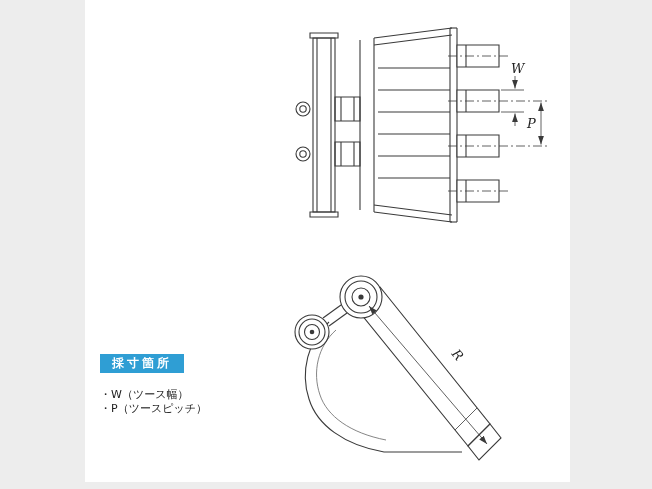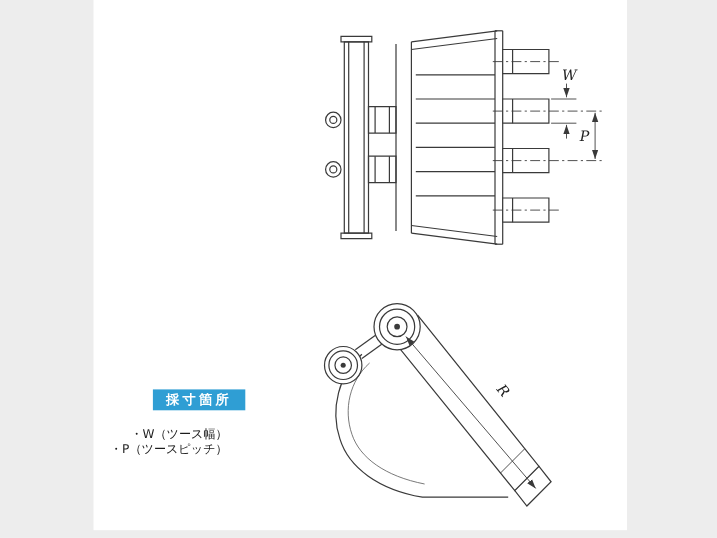--- a/index.html
+++ b/index.html
@@ -4,23 +4,23 @@
 <style>
   html,body{margin:0;padding:0;}
   body{font-family:"DejaVu Sans","Liberation Sans",sans-serif;}
   .stage{position:relative;width:652px;height:489px;background:#ededed;overflow:hidden;}
   .panel{position:absolute;left:85px;top:0;width:485px;height:482px;background:#ffffff;}
   .drawing{position:absolute;left:0;top:0;width:652px;height:489px;}
   .callout{
     position:absolute;left:100px;top:354px;
     background:#2f9ed4;color:#ffffff;
     font-size:12px;font-weight:bold;letter-spacing:3px;
-    padding:3px 12px 4px 12px;line-height:1;margin-left:39px;
+    padding:3px 12px 4px 12px;line-height:1;
   }
-  .legend{position:absolute;left:100px;top:388px;color:#1c1c1c;font-size:11px;line-height:14px;text-align:right;}
+  .legend{position:absolute;left:100px;top:388px;color:#1c1c1c;font-size:11px;line-height:14px;}
   .legend div{white-space:nowrap;}
   .dimtext{font-family:"DejaVu Serif","Liberation Serif",serif;font-style:italic;font-size:13px;fill:#222;}
   svg line,svg rect,svg path,svg circle,svg polygon{vector-effect:non-scaling-stroke;}
 </style>
 </head>
 <body>
 
 <div class="stage">
   <div class="panel"></div>
 

